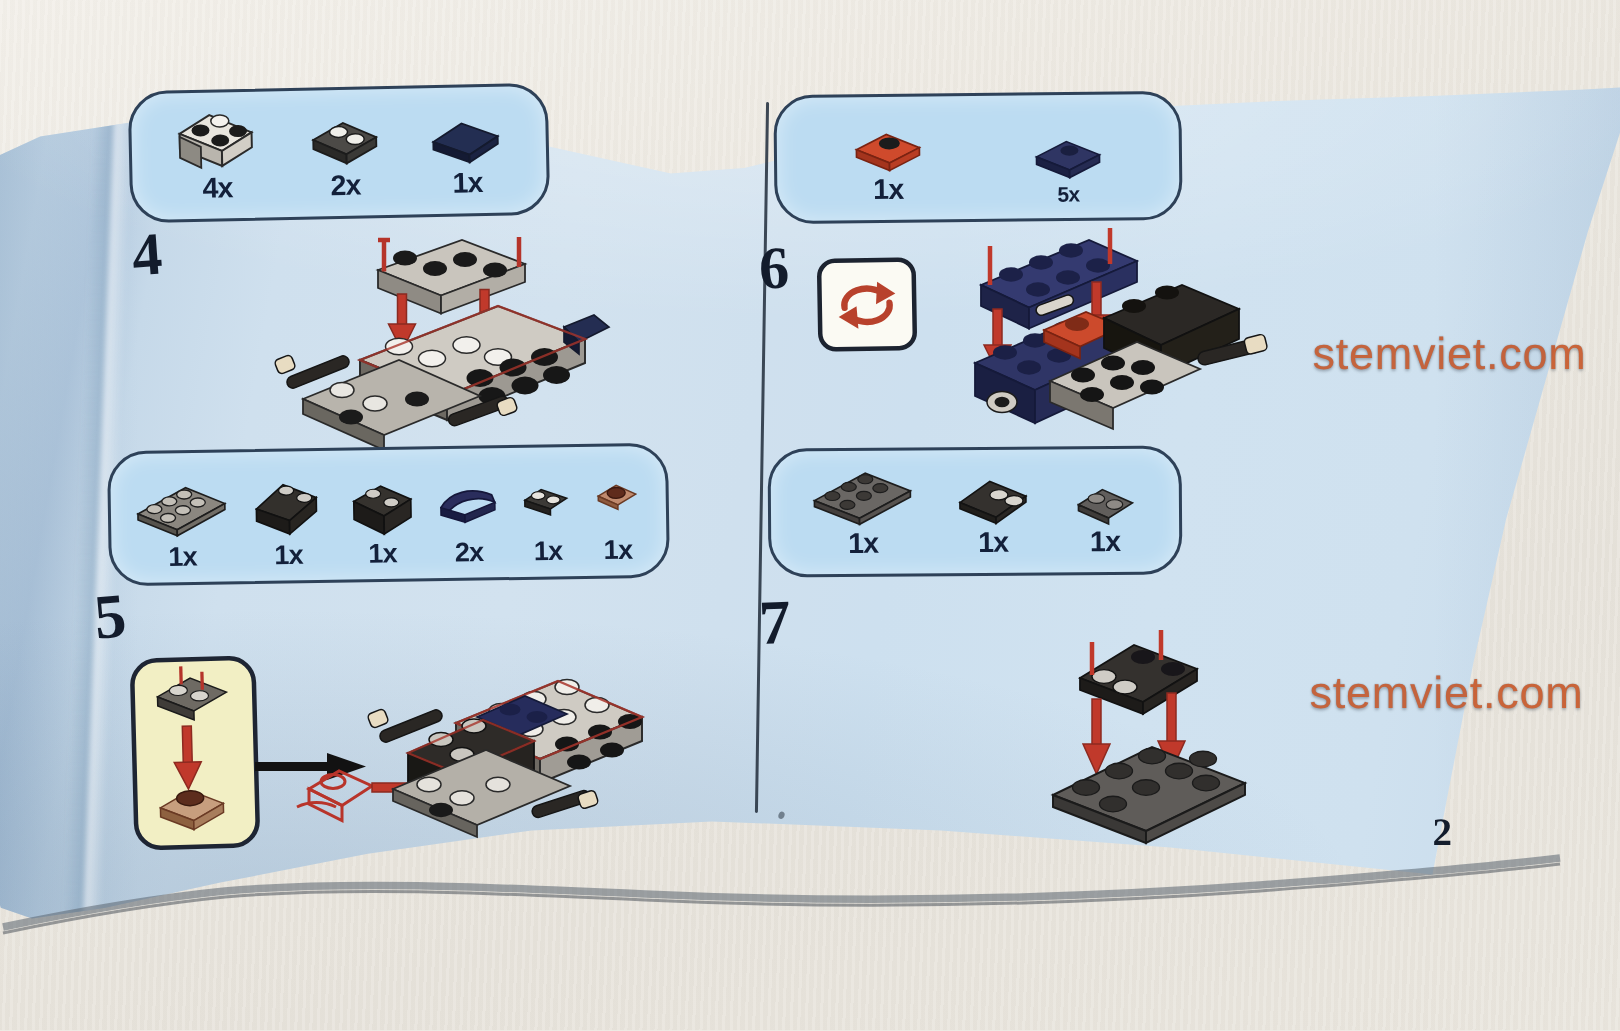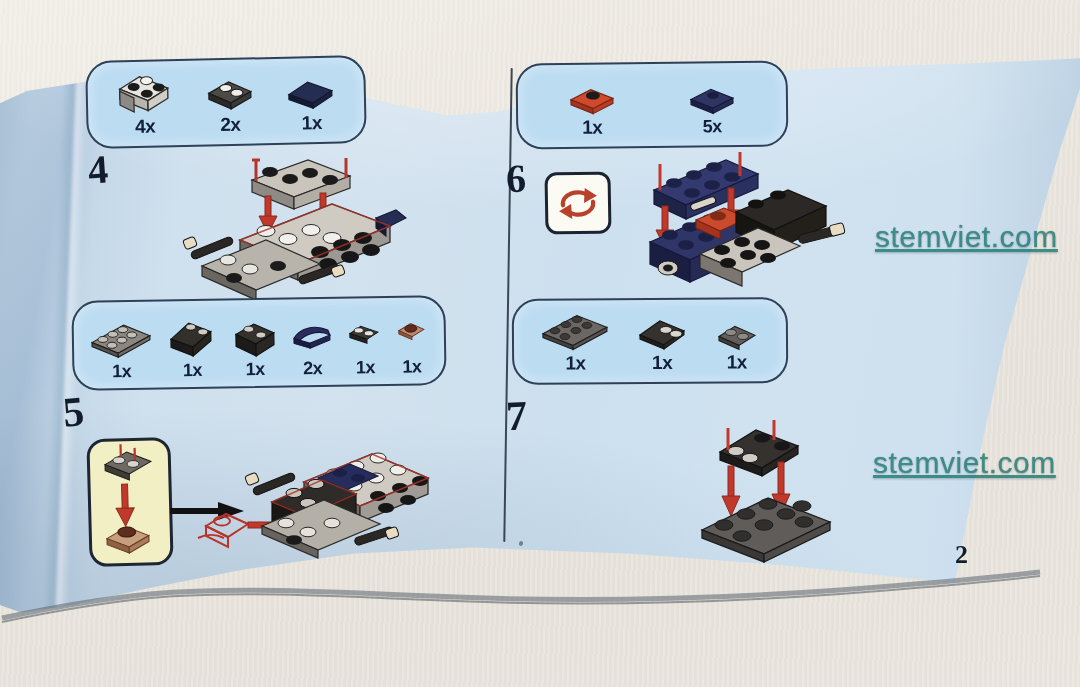--- a/index.html
+++ b/index.html
@@ -104,24 +104,24 @@
   }
 
   
   .callout{
     position:absolute;background:#f2efc4;border:3px solid #1e2533;
     border-radius:18px;transform:rotate(-1.5deg);
   }
 
   
   .watermark{
-    position:absolute;color:#0f766e;opacity:.78;
+    position:absolute;color:#c2410c;opacity:.78;
     font-family:"Liberation Sans",sans-serif;font-weight:400;
     text-shadow:0 1px 2px rgba(80,90,100,.55), 0 0 1px rgba(60,70,80,.5);
-    letter-spacing:.5px;white-space:nowrap;text-decoration:underline;
+    letter-spacing:.5px;white-space:nowrap;
   }
   .page-number{
     position:absolute;color:#141d2c;font-weight:bold;
     font-family:"Liberation Serif",serif;
   }
   .assembly{position:absolute;}
   svg{display:block;overflow:visible;}
 </style>
 </head>
 <body>
@@ -435,21 +435,21 @@
           <span class="qty" style="font-size:19px;">1x</span>
         </div>
 
         <div class="part">
           <svg width="54" height="32" viewBox="0 0 54 32">
             <polygon points="6,18 26,8 48,17 28,27" fill="#2f3563" stroke="#151a3a" stroke-width="1.1"></polygon>
             <polygon points="6,18 6,23 28,32 28,27" fill="#1b2043" stroke="#151a3a" stroke-width="1.1"></polygon>
             <polygon points="28,27 28,32 48,22 48,17" fill="#252b52" stroke="#151a3a" stroke-width="1.1"></polygon>
             <ellipse cx="28" cy="14" rx="6" ry="3.4" fill="#1a1f40"></ellipse>
           </svg>
-          <span class="qty" style="font-size:18px;">5x</span>
+          <span class="qty" style="font-size:14px;">5x</span>
         </div>
 
       </div>
     </div>
 
     <div class="step-num" style="left:506px;top:155px;font-size:40px;transform:rotate(-2deg);">6</div>
 
     <div class="rotate-icon" style="left:545px;top:172px;">
       <svg width="44" height="40" viewBox="0 0 44 40">
         <path d="M7,22 A15,11 0 0 1 33,13" fill="none" stroke="#b8412c" stroke-width="4.2" stroke-linecap="round"></path>

